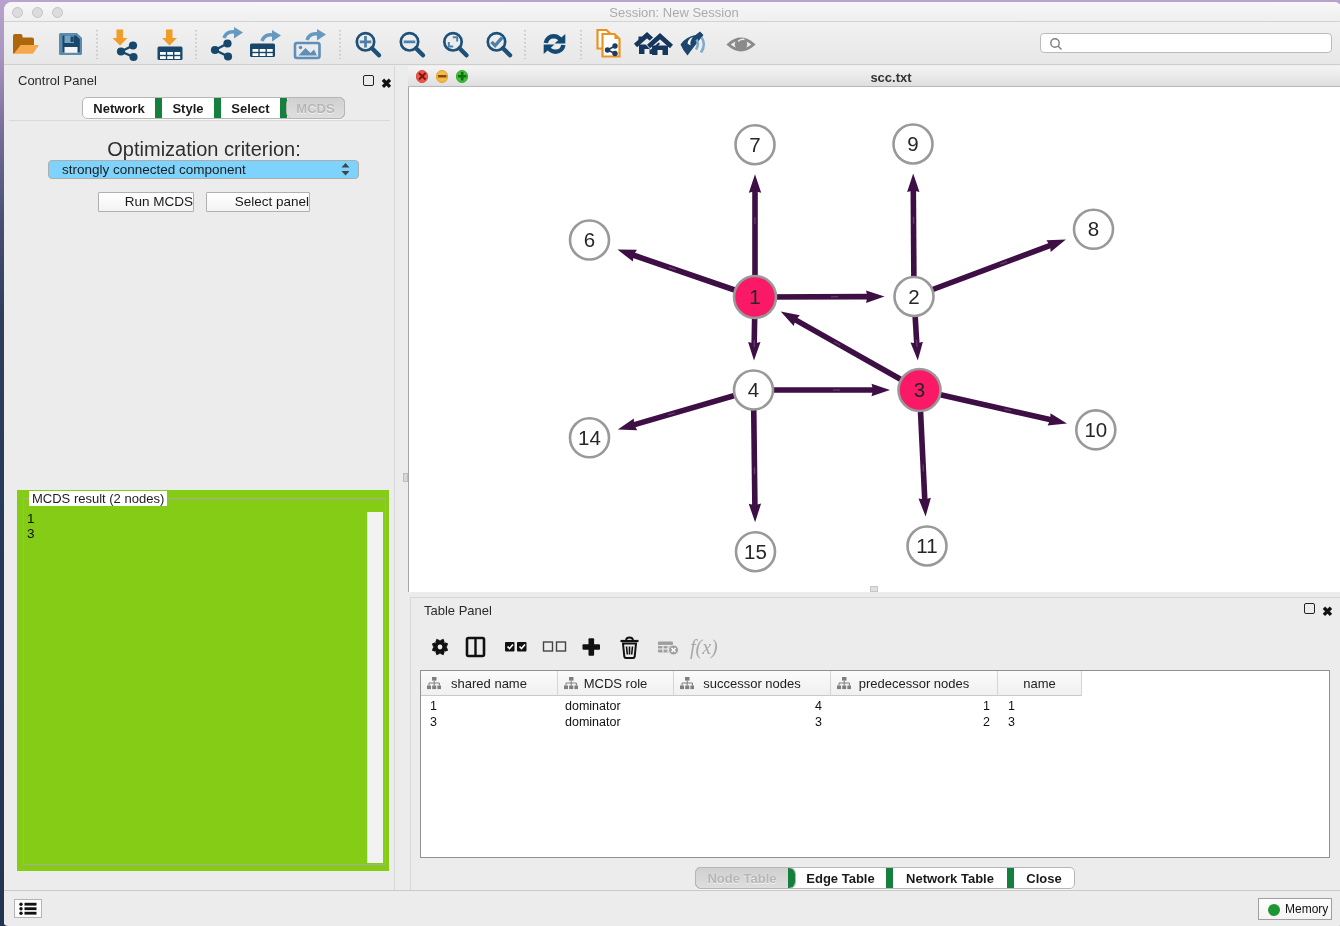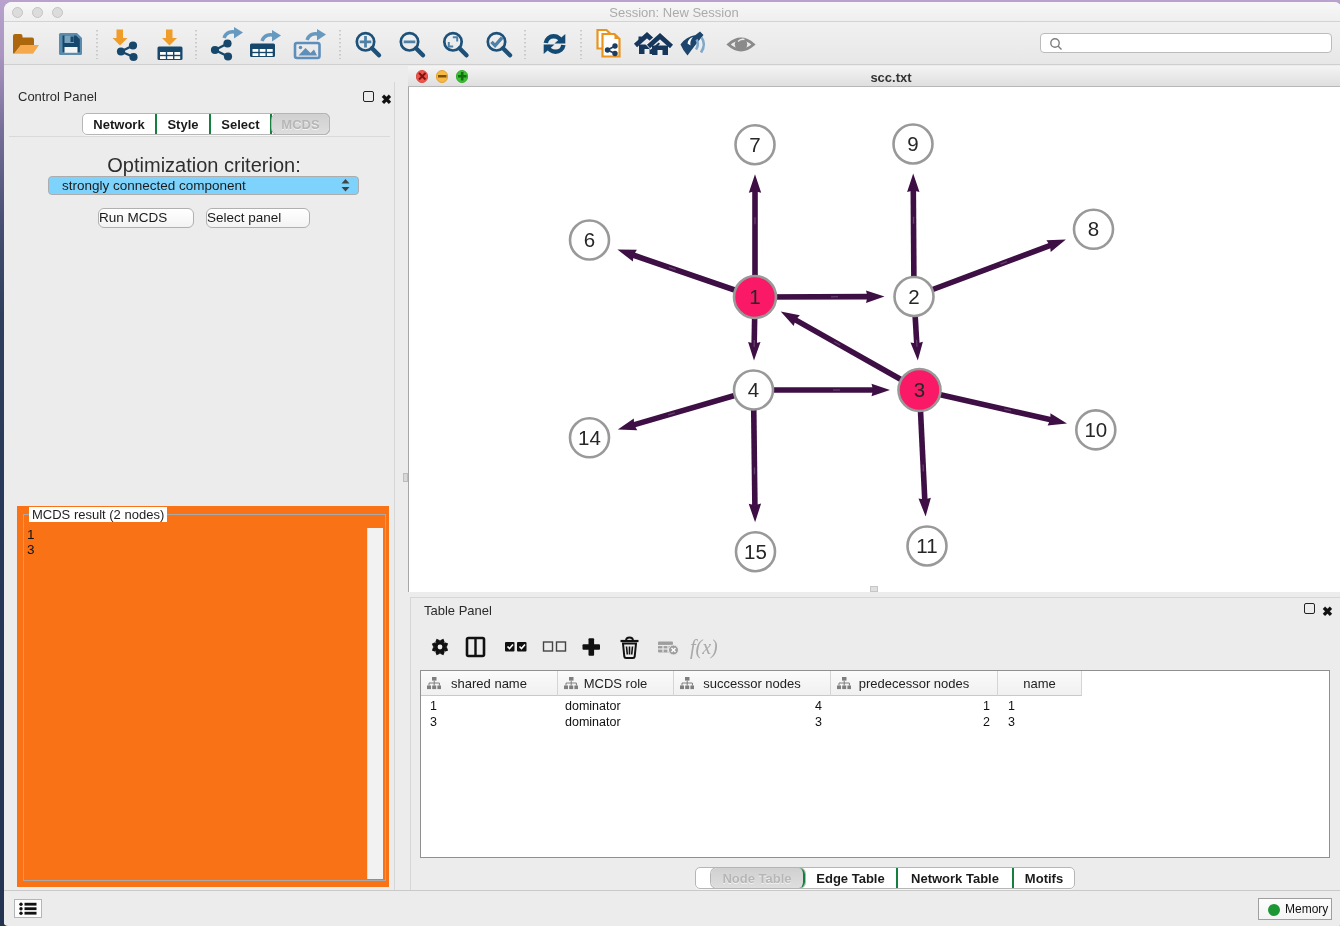--- a/index.html
+++ b/index.html
@@ -11,40 +11,40 @@
  background:linear-gradient(#f7f7f7,#efefef);border-bottom:1px solid #d3d3d3;}
 #titlebar .light{position:absolute;top:5px;width:11px;height:11px;border-radius:50%;
  background:#dcdcdc;border:1px solid #c3c3c3;box-sizing:border-box;}
 #title-text{position:absolute;top:3px;left:0;width:1340px;text-align:center;
  font-size:13px;color:#ababab;}
 #toolbar{position:absolute;left:0;top:20px;width:100%;height:42px;
  background:linear-gradient(#f1f1f1,#e7e7e7);border-bottom:1px solid #cfcfcf;}
 #searchbox{position:absolute;left:1036px;top:11px;width:292px;height:20px;background:#fff;
  border:1px solid #bbb;border-radius:4px;box-sizing:border-box;}
 
-#cp{position:absolute;left:0;top:64px;width:391px;height:824px;background:#ececec;border-right:1px solid #d6d6d6;box-sizing:border-box;margin-top:16px;}
+#cp{position:absolute;left:0;top:64px;width:391px;height:824px;background:#ececec;border-right:1px solid #d6d6d6;box-sizing:border-box;}
 #cp-title{position:absolute;left:14px;top:7px;font-size:13px;color:#2b2b2b;}
 .panelbtns{position:absolute;top:8px;height:12px;}
 .sqico{display:inline-block;width:9px;height:9px;border:1.6px solid #222;border-radius:2px;vertical-align:top;margin-top:1px;}
 .xico{font-size:13px;color:#111;font-weight:bold;margin-left:7px;}
 
 .seg{position:absolute;display:flex;background:#fff;border:1px solid #b6b6b6;border-radius:5px;
  box-shadow:0 1px 0 rgba(255,255,255,.6);}
 .seg div{font-size:13px;font-weight:bold;color:#1a1a1a;text-align:center;
- border-right:2px solid #15803d;display:flex;align-items:center;justify-content:center;}
+ border-right:7px solid #15803d;display:flex;align-items:center;justify-content:center;}
 .seg div:last-child{border-right:none;}
 .seg div.on{background:linear-gradient(#d0d0d0,#dedede);color:#b6b6b6;
  text-shadow:0 1px 0 #f2f2f2;border-radius:6px;box-shadow:0 0 0 1px #b5b5b5;}
 #opt-label{position:absolute;left:0;top:72px;width:400px;text-align:center;font-size:20px;color:#2e2e2e;}
 #dropdown{position:absolute;left:44px;top:94px;width:311px;height:19px;background:#7dd3fc;
  border:1px solid #adadad;border-radius:4px;box-sizing:border-box;font-size:13.5px;color:#1c1c1c;
  line-height:17px;padding-left:13px;}
-.btn{position:absolute;height:20px;background:linear-gradient(#ffffff,#f3f3f3);border:1px solid #b0b0b0;border-radius:6px;
- box-sizing:border-box;font-size:13.5px;color:#1a1a1a;text-align:left;line-height:18px;}
-#mcds-box{position:absolute;left:13px;top:424px;width:372px;height:381px;background:#f97316;text-align:center;}
+.btn{position:absolute;height:20px;background:linear-gradient(#ffffff,#f3f3f3);border:1px solid #b0b0b0;border-radius:1px;
+ box-sizing:border-box;font-size:13.5px;color:#1a1a1a;text-align:right;line-height:18px;}
+#mcds-box{position:absolute;left:13px;top:424px;width:372px;height:381px;background:#84cc16;text-align:center;}
 #mcds-group{position:absolute;left:6px;top:8px;right:3px;bottom:6px;border:1px solid #a9a9a9;}
 #mcds-label{position:absolute;left:5px;top:-8px;background:#fff;padding:0 3px;font-size:13px;color:#1e1e1e;}
 #mcds-sb{position:absolute;right:2px;top:13px;width:15px;bottom:1px;background:#f2f2f2;
  border-left:1px solid #ddd;}
 #cp-grip{position:absolute;left:399px;top:471px;width:5px;height:9px;background:#d8d8d8;
  border:1px solid #bdbdbd;box-sizing:border-box;}
 
 #netframe{position:absolute;left:404px;top:64px;width:934px;height:526px;}
 #net-tb{position:absolute;left:0;top:0;width:100%;height:21px;
  background:linear-gradient(#f4f4f4,#dfdfdf);border-bottom:1px solid #b7b7b7;box-sizing:border-box;}
@@ -473,24 +473,24 @@
       <div class="td" style="left:253px;top:27px;width:148px;text-align:right;">4</div>
       <div class="td" style="left:410px;top:27px;width:159px;text-align:right;">1</div>
       <div class="td" style="left:587px;top:27px;">1</div>
       <div class="td" style="left:9px;top:43px;">3</div>
       <div class="td" style="left:144px;top:43px;">dominator</div>
       <div class="td" style="left:253px;top:43px;width:148px;text-align:right;">3</div>
       <div class="td" style="left:410px;top:43px;width:159px;text-align:right;">2</div>
       <div class="td" style="left:587px;top:43px;">3</div>
     </div>
     <div class="seg" style="left:284px;top:269px;height:20px;">
-      <div class="on" style="width:92px;margin-left:15px;">Node Table</div>
+      <div class="on" style="width:92px;">Node Table</div>
       <div style="width:91px;">Edge Table</div>
       <div style="width:114px;">Network Table</div>
-      <div style="width:60px;">Motifs</div>
+      <div style="width:60px;">Close</div>
     </div>
   </div>
   <div id="status">
     <div id="status-btn">
         <svg width="18" height="13" style="position:absolute;left:4px;top:2px;">
           <g fill="#111">
             <circle cx="2" cy="2.2" r="1.7"></circle>
             <circle cx="2" cy="6.7" r="1.7"></circle>
             <circle cx="2" cy="11.2" r="1.7"></circle>
             <rect x="5.5" y="0.8" width="12" height="2.8"></rect>

